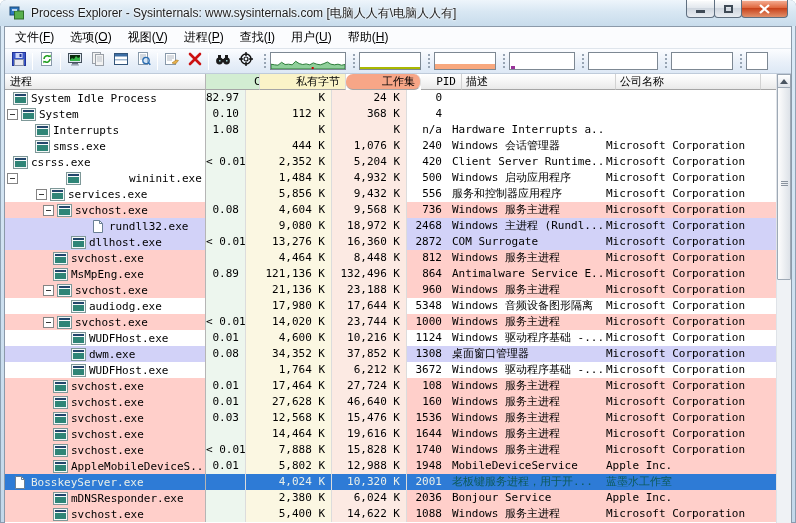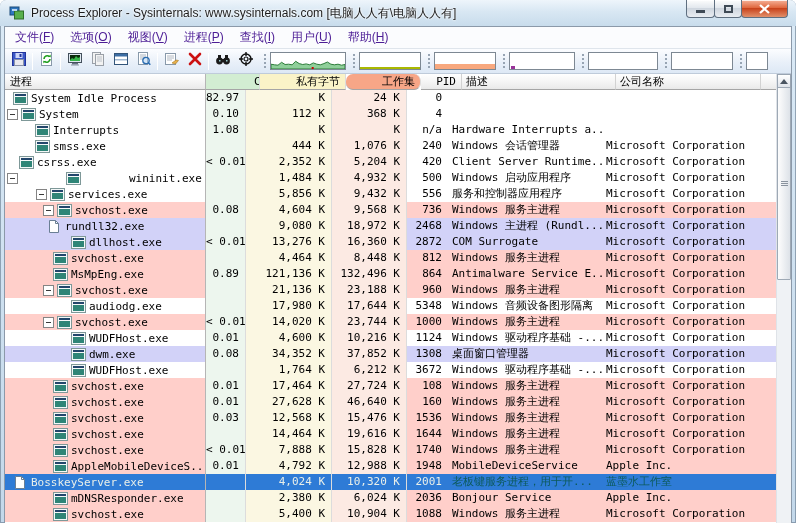--- a/index.html
+++ b/index.html
@@ -30,21 +30,21 @@
   .glyph-min { width:9px; height:3px; background:#3f4a56; margin-top:6px; }
   .glyph-max { width:9px; height:8px; border:2px solid #3f4a56; background:transparent; }
 
   
   .client { position:absolute; left:4px; right:4px; top:26px; bottom:0;
             background:#fff; border:1px solid #8b99a9; border-bottom:none;
             display:flex; flex-direction:column; overflow:hidden; }
 
   .menubar { height:22px; flex:none; background:#fbfcfe; display:flex; align-items:center;
              padding-left:2px; border-bottom:1px solid #dfe5ec; font-size:12px; }
-  .menu-item { padding:3px 8px; color:#4c1d95; white-space:nowrap; }
+  .menu-item { padding:3px 8px; color:#000000; white-space:nowrap; }
 
   .toolbar { height:25px; flex:none; display:flex; align-items:center; padding:0 2px;
              background:linear-gradient(180deg,#fcfdff 0%,#e9f0f9 55%,#dde8f5 100%);
              border-bottom:1px solid #bfcbda; }
   .tb-btn { width:23px; height:21px; display:flex; align-items:center; justify-content:center; flex:none; }
   .tb-sep { width:1px; height:17px; background:#c2cedd; border-right:1px solid #fff; margin:0 2px; flex:none; }
   .gripper { width:4px; height:16px; margin:0 3px 0 6px; flex:none;
              background-image:radial-gradient(circle,#97a4b3 1px, transparent 1.2px);
              background-size:4px 4px; background-repeat:repeat-y; }
   .graph { height:18px; border:1px solid #7d8893; background:#fff; position:relative;
@@ -337,21 +337,21 @@
             </div>
             <div class="cell col-cpu num"></div>
             <div class="cell col-private num">444 K</div>
             <div class="cell col-workset num">1,076 K</div>
             <div class="cell col-pid num">240</div>
             <div class="cell col-desc">Windows 会话管理器</div>
             <div class="cell col-company">Microsoft Corporation</div>
             <div class="cell col-fill"></div>
           </div>
           <div class="row normal">
-            <div class="cell col-name tree-cell" style="padding-left: 8px;">
+            <div class="cell col-name tree-cell" style="padding-left: 2px;">
               <span class="tree-spacer" style="width: 6px;"></span>
               <span class="tree-icon"><svg width="15" height="13">
                   <rect x="0.5" y="0.5" width="14" height="12" fill="#f4f8f8" stroke="#7e9898"></rect>
                   <rect x="2" y="2" width="11" height="2" fill="#23466b"></rect>
                   <rect x="2" y="5" width="11" height="6" fill="#2f8577"></rect>
                 </svg></span>
               <span class="tree-label">csrss.exe</span>
             </div>
             <div class="cell col-cpu num">&lt; 0.01</div>
             <div class="cell col-private num">2,352 K</div>
@@ -415,21 +415,21 @@
             </div>
             <div class="cell col-cpu num">0.08</div>
             <div class="cell col-private num">4,604 K</div>
             <div class="cell col-workset num">9,568 K</div>
             <div class="cell col-pid num">736</div>
             <div class="cell col-desc">Windows 服务主进程</div>
             <div class="cell col-company">Microsoft Corporation</div>
             <div class="cell col-fill"></div>
           </div>
           <div class="row own">
-            <div class="cell col-name tree-cell" style="padding-left: 32px;">
+            <div class="cell col-name tree-cell" style="padding-left: 76px;">
               <span class="tree-spacer" style="width: 10px;"></span>
               <span class="tree-icon"><svg width="13" height="13">
                   <path d="M2.5 0.5h6l3 3v9h-9z" fill="#fff" stroke="#6a7f95"></path>
                   <path d="M8.5 0.5v3h3" fill="none" stroke="#6a7f95"></path>
                 </svg></span>
               <span class="tree-label">rundll32.exe</span>
             </div>
             <div class="cell col-cpu num"></div>
             <div class="cell col-private num">9,080 K</div>
             <div class="cell col-workset num">18,972 K</div>
@@ -698,21 +698,21 @@
             <div class="cell col-name tree-cell" style="padding-left: 38px;">
               <span class="tree-spacer" style="width: 10px;"></span>
               <span class="tree-icon"><svg width="15" height="13">
                   <rect x="0.5" y="0.5" width="14" height="12" fill="#f4f8f8" stroke="#7e9898"></rect>
                   <rect x="2" y="2" width="11" height="2" fill="#23466b"></rect>
                   <rect x="2" y="5" width="11" height="6" fill="#2f8577"></rect>
                 </svg></span>
               <span class="tree-label">AppleMobileDeviceS...</span>
             </div>
             <div class="cell col-cpu num">0.01</div>
-            <div class="cell col-private num">4,792 K</div>
+            <div class="cell col-private num">5,802 K</div>
             <div class="cell col-workset num">12,988 K</div>
             <div class="cell col-pid num">1948</div>
             <div class="cell col-desc">MobileDeviceService</div>
             <div class="cell col-company">Apple Inc.</div>
             <div class="cell col-fill"></div>
           </div>
           <div class="row service selected">
             <div class="cell col-name tree-cell" style="padding-left: 2px;">
               <span class="tree-spacer" style="width: 6px;"></span>
               <span class="tree-icon"><svg width="13" height="13">
@@ -752,21 +752,21 @@
               <span class="tree-spacer" style="width: 10px;"></span>
               <span class="tree-icon"><svg width="15" height="13">
                   <rect x="0.5" y="0.5" width="14" height="12" fill="#f4f8f8" stroke="#7e9898"></rect>
                   <rect x="2" y="2" width="11" height="2" fill="#23466b"></rect>
                   <rect x="2" y="5" width="11" height="6" fill="#2f8577"></rect>
                 </svg></span>
               <span class="tree-label">svchost.exe</span>
             </div>
             <div class="cell col-cpu num"></div>
             <div class="cell col-private num">5,400 K</div>
-            <div class="cell col-workset num">10,904 K</div>
+            <div class="cell col-workset num">14,622 K</div>
             <div class="cell col-pid num">1088</div>
             <div class="cell col-desc">Windows 服务主进程</div>
             <div class="cell col-company">Microsoft Corporation</div>
             <div class="cell col-fill"></div>
           </div>
         </div>
 
       <div class="vscroll">
         <div class="scroll-btn">
           <span class="tri-up"></span>

